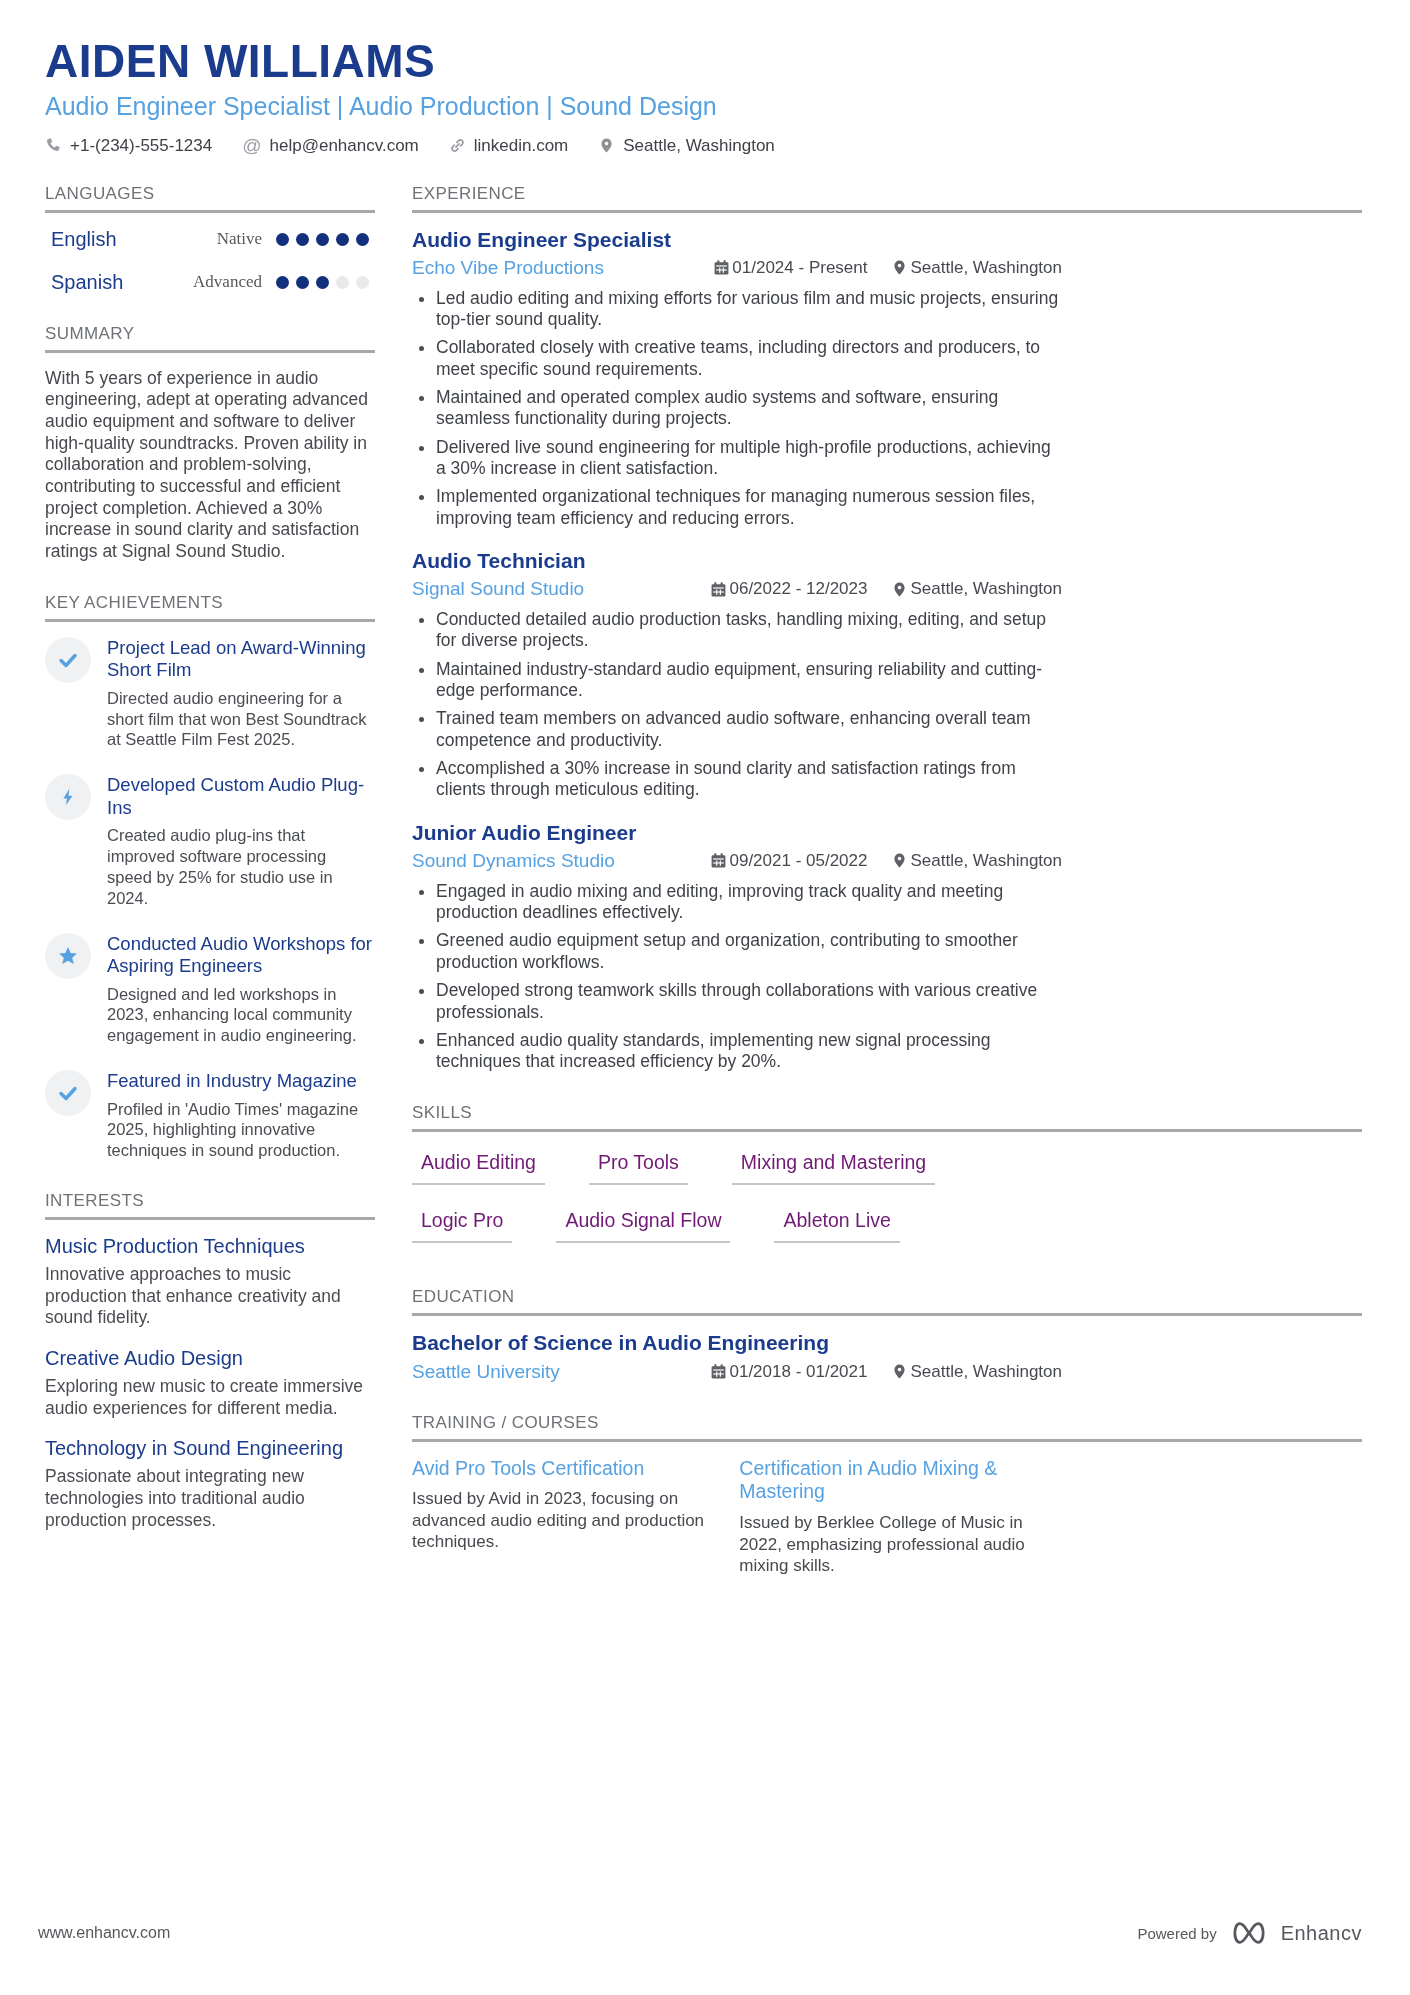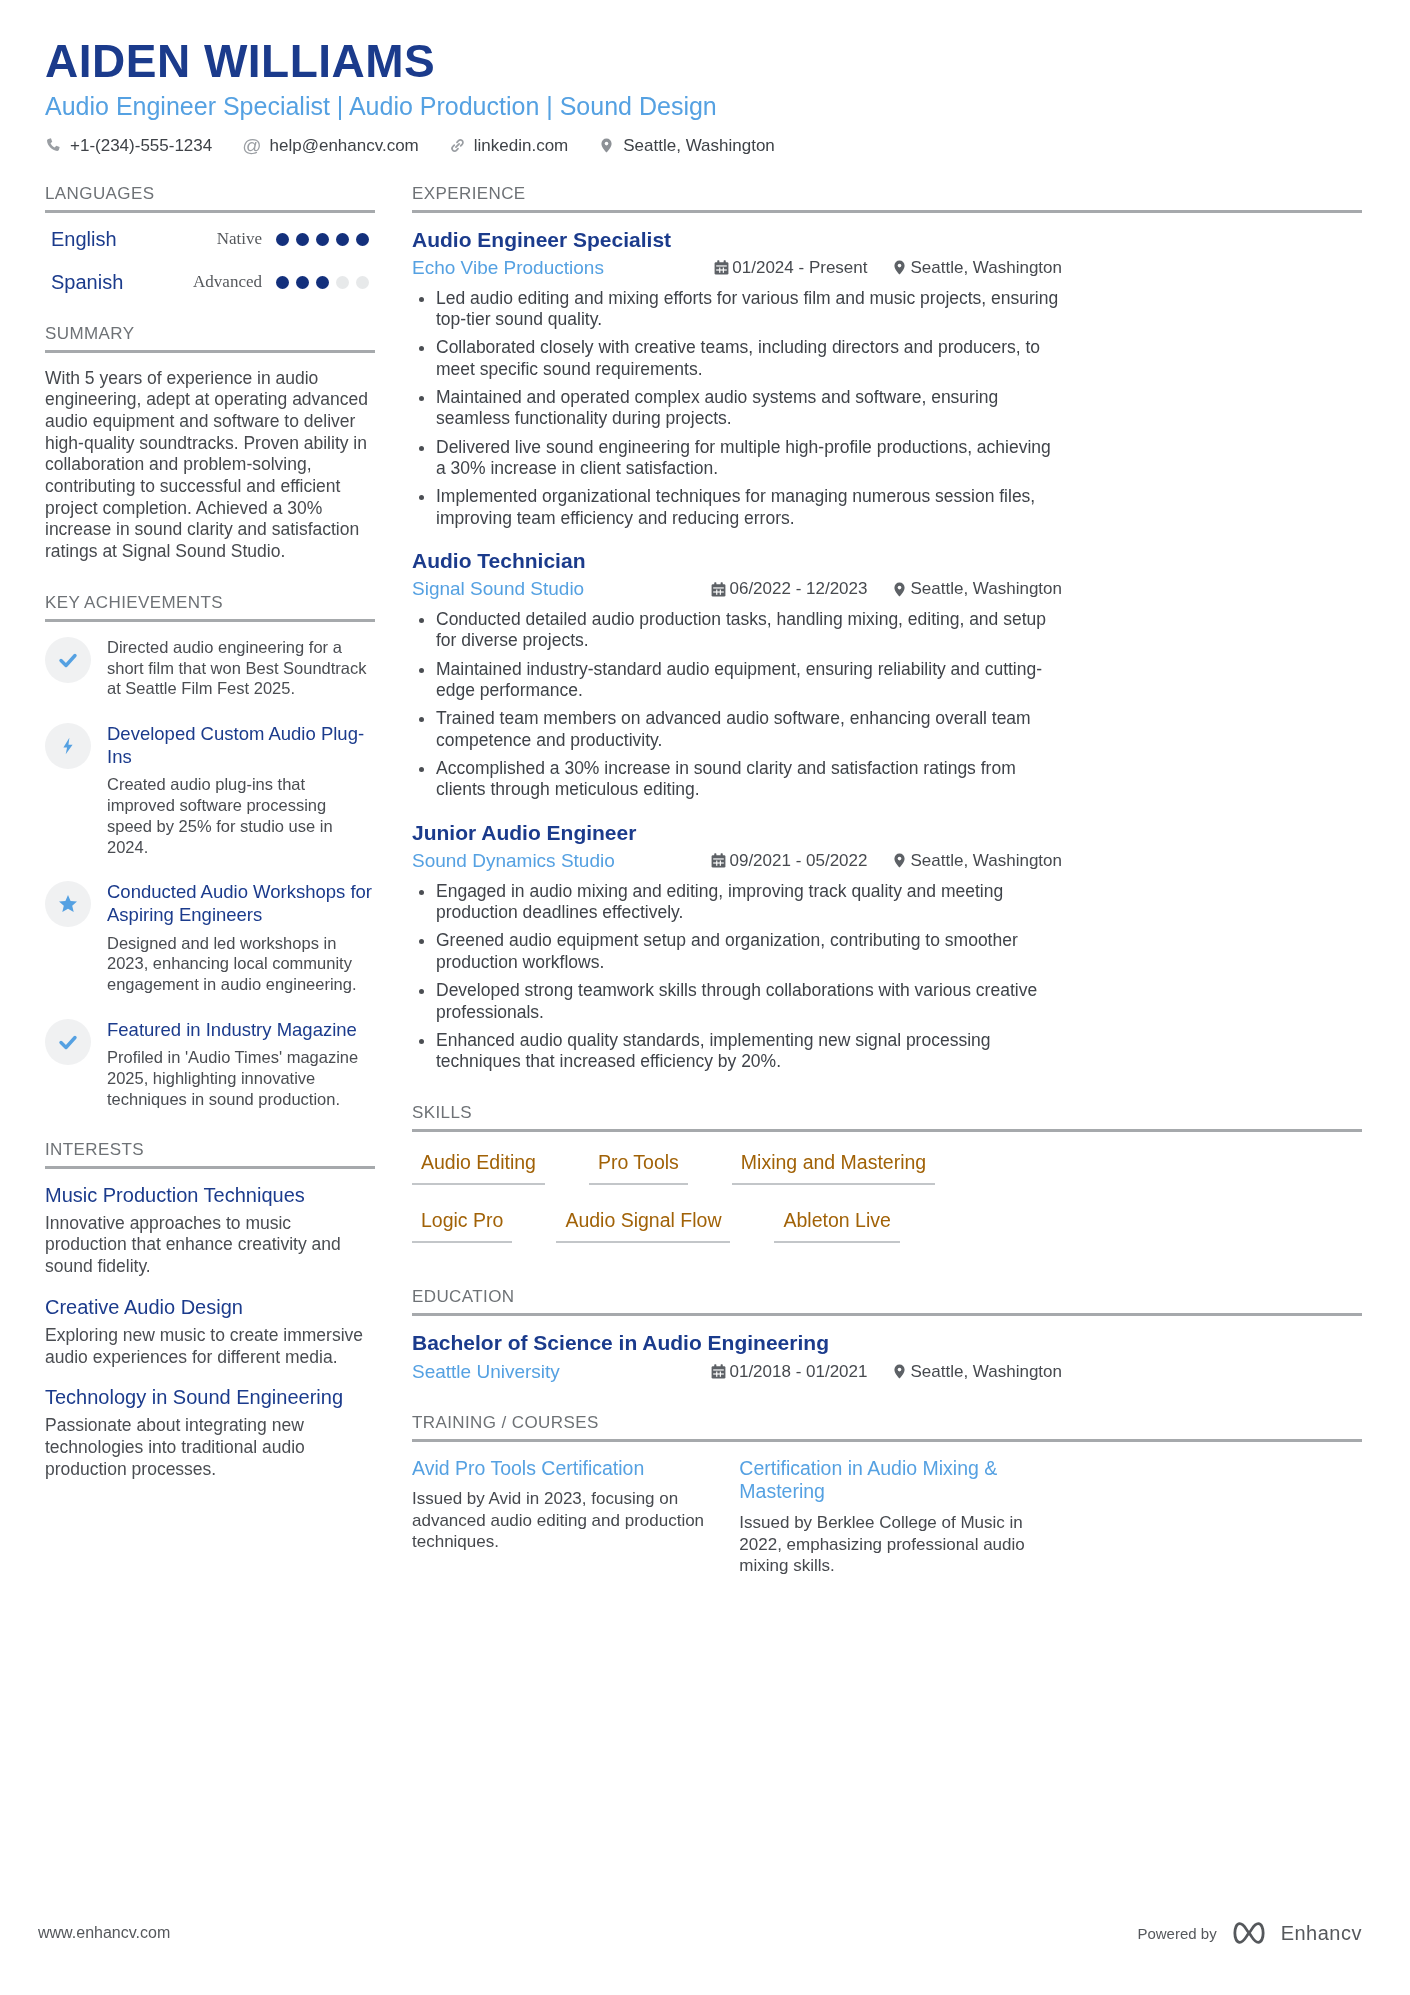--- a/index.html
+++ b/index.html
@@ -61,21 +61,21 @@
   .company { font-size:19px; color:#55a1e2; flex:1; }
   .meta { display:flex; gap:24px; }
   .meta-item { display:flex; align-items:center; gap:2px; font-size:17px; color:#46494e; white-space:nowrap; }
   .micon { width:17px; height:17px; flex:none; }
   .bullets { margin:9px 0 0; padding-left:24px; }
   .bullets li { font-size:17.5px; line-height:1.22; color:#3f4349; margin-bottom:7px; }
   .bullets li::marker { color:#4b4e53; }
 
   
   .skills { display:flex; flex-wrap:wrap; gap:24px 44px; max-width:660px; padding-top:4px; }
-  .skill-tag { font-size:19.5px; color:#a16207; border-bottom:2px solid #c3c6c9; padding:0 9px 9px; }
+  .skill-tag { font-size:19.5px; color:#701a75; border-bottom:2px solid #c3c6c9; padding:0 9px 9px; }
 
   
   .edu-degree { font-size:21px; font-weight:600; color:#1b3b8c; margin-bottom:6px; }
 
   
   .courses { display:grid; grid-template-columns:repeat(3, 1fr); column-gap:32px; max-width:990px; }
   .course-title { font-size:19.5px; color:#55a1e2; line-height:1.22; margin-bottom:8px; }
   .course-text { font-size:17px; color:#46494e; line-height:1.26; }
 
   
@@ -161,20 +161,21 @@
       <div class="section">
         <div class="sec-h">KEY ACHIEVEMENTS</div>
 
         <div class="ach">
           <span class="ach-icon">
             <svg width="24" height="24" viewBox="0 0 24 24">
                 <path d="M5 12.5 L10 17.5 L19 7.5" stroke="#55a1e2" stroke-width="3.4" fill="none" stroke-linecap="round" stroke-linejoin="round"></path>
               </svg>
           </span>
           <div class="ach-body">
+            <div class="ach-title">Project Lead on Award-Winning Short Film</div>
             <div class="ach-text">Directed audio engineering for a short film that won Best Soundtrack at Seattle Film Fest 2025.</div>
           </div>
         </div>
 
         <div class="ach">
           <span class="ach-icon">
             <svg width="22" height="22" viewBox="0 0 24 24">
                 <path d="M13.5 3 L7 13.5 H11 L9.5 21 L17 10.5 H12.5 Z" fill="#55a1e2"></path>
               </svg>
           </span>

